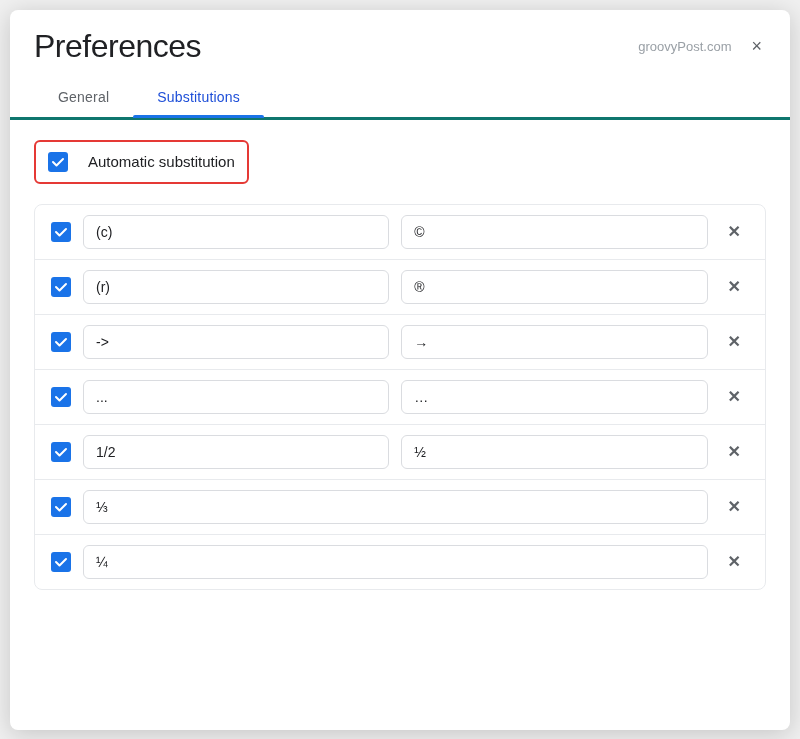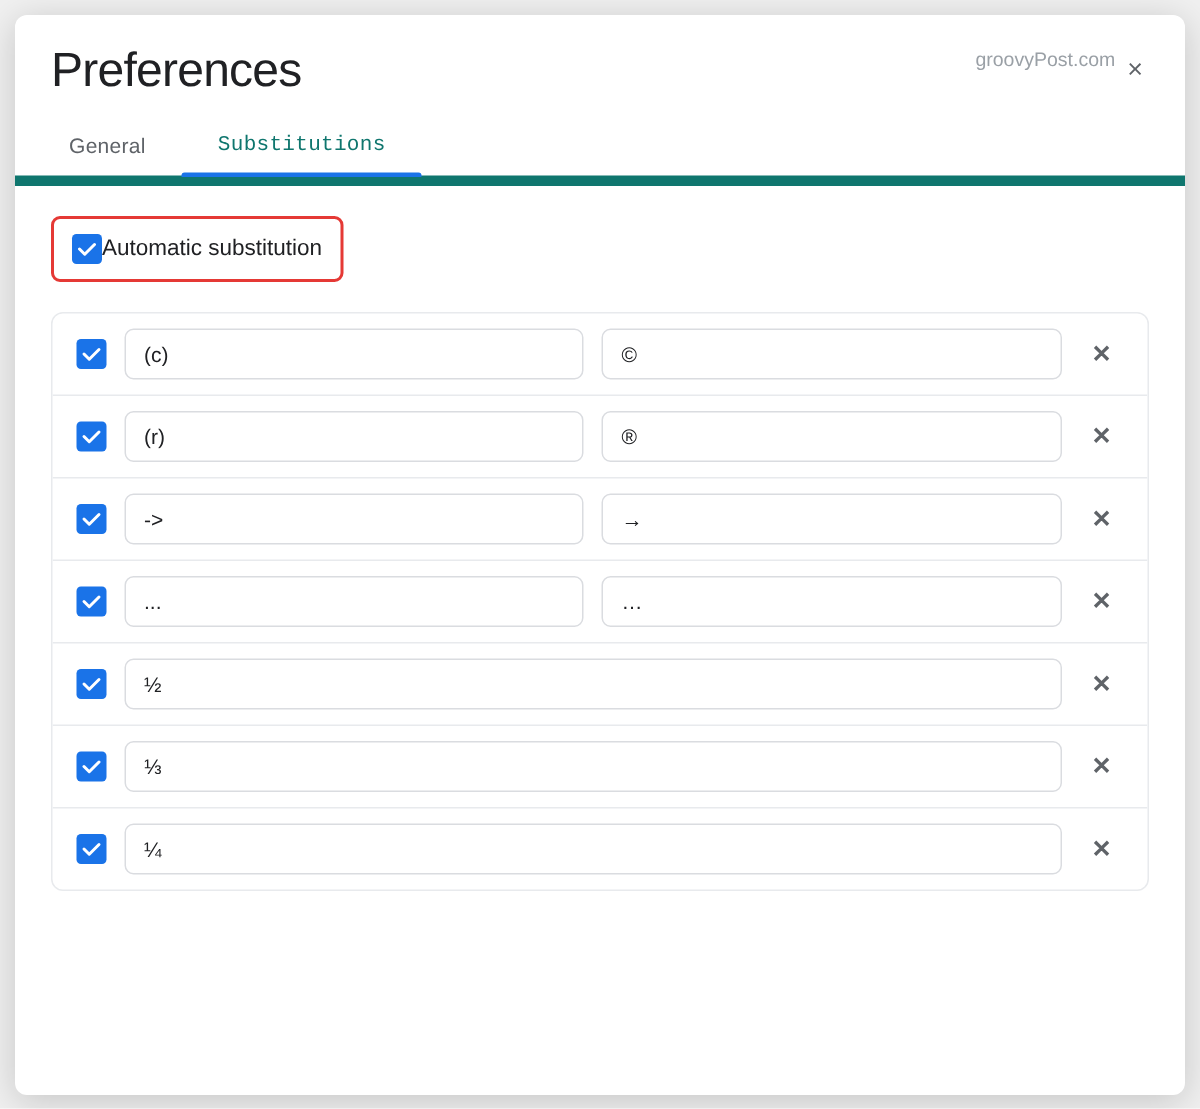--- a/index.html
+++ b/index.html
@@ -28,80 +28,79 @@
       padding: 18px 24px 8px 24px;
     }
     .dialog-title {
       font-size: 32px;
       font-weight: 400;
       color: #202124;
       letter-spacing: -0.5px;
     }
     .header-right {
       display: flex;
-      align-items: flex-start;
-      gap: 4px;
+      align-items: center;
+      gap: 16px;
     }
     .groovy-text {
       color: #9aa0a6;
       font-size: 13px;
     }
     .close-btn {
       background: none;
       border: none;
       cursor: pointer;
       color: #5f6368;
       font-size: 18px;
       padding: 4px;
       display: flex;
       align-items: center;
       justify-content: center;
       border-radius: 50%;
     }
 
     .tabs {
       display: flex;
-      border-bottom: 7px solid #0f766e;
-      padding: 0 12px;
+      border-bottom: 3px solid #0f766e;
+      padding: 0 24px;
       margin-top: 4px;
     }
     .tab {
       padding: 12px 24px;
       font-size: 14px;
       cursor: pointer;
       border: none;
       background: none;
       color: #5f6368;
       font-weight: 500;
       position: relative;
       letter-spacing: 0.2px;
     }
     .tab.active {
-      color: #0f766e;
-      font-family: Liberation Mono, monospace;
+      color: #1d4ed8;
     }
     .tab.active::after {
       content: '';
       position: absolute;
       bottom: -1px;
       left: 0;
       right: 0;
       height: 3px;
       background: #1a73e8;
       border-radius: 2px 2px 0 0;
     }
 
     .content {
       padding: 20px 24px;
     }
 
     .auto-sub-row {
       display: flex;
       align-items: center;
-      gap: 0;
+      gap: 20px;
       margin-bottom: 20px;
       padding: 10px 12px;
       border: 2px solid #e53935;
       border-radius: 6px;
       display: inline-flex;
     }
     .auto-sub-label {
       font-size: 15px;
       color: #202124;
     }
@@ -244,20 +243,21 @@
             <input type="text" class="subst-input" value="..." style="">
             <input type="text" class="subst-input" value="…" style="">
             <button class="delete-btn">✕</button>
           </div>
           <div class="subst-row">
             <div class="checkbox-blue">
               <svg viewBox="0 0 14 14" fill="none" xmlns="http://www.w3.org/2000/svg">
                 <path d="M2 7L5.5 10.5L12 4" stroke="white" stroke-width="2" stroke-linecap="round" stroke-linejoin="round"></path>
               </svg>
             </div>
+            <input type="text" class="subst-input" value="1/2" style="">
             <input type="text" class="subst-input" value="½" style="">
             <button class="delete-btn">✕</button>
           </div>
           <div class="subst-row">
             <div class="checkbox-blue">
               <svg viewBox="0 0 14 14" fill="none" xmlns="http://www.w3.org/2000/svg">
                 <path d="M2 7L5.5 10.5L12 4" stroke="white" stroke-width="2" stroke-linecap="round" stroke-linejoin="round"></path>
               </svg>
             </div>
             <input type="text" class="subst-input" value="⅓" style="">

